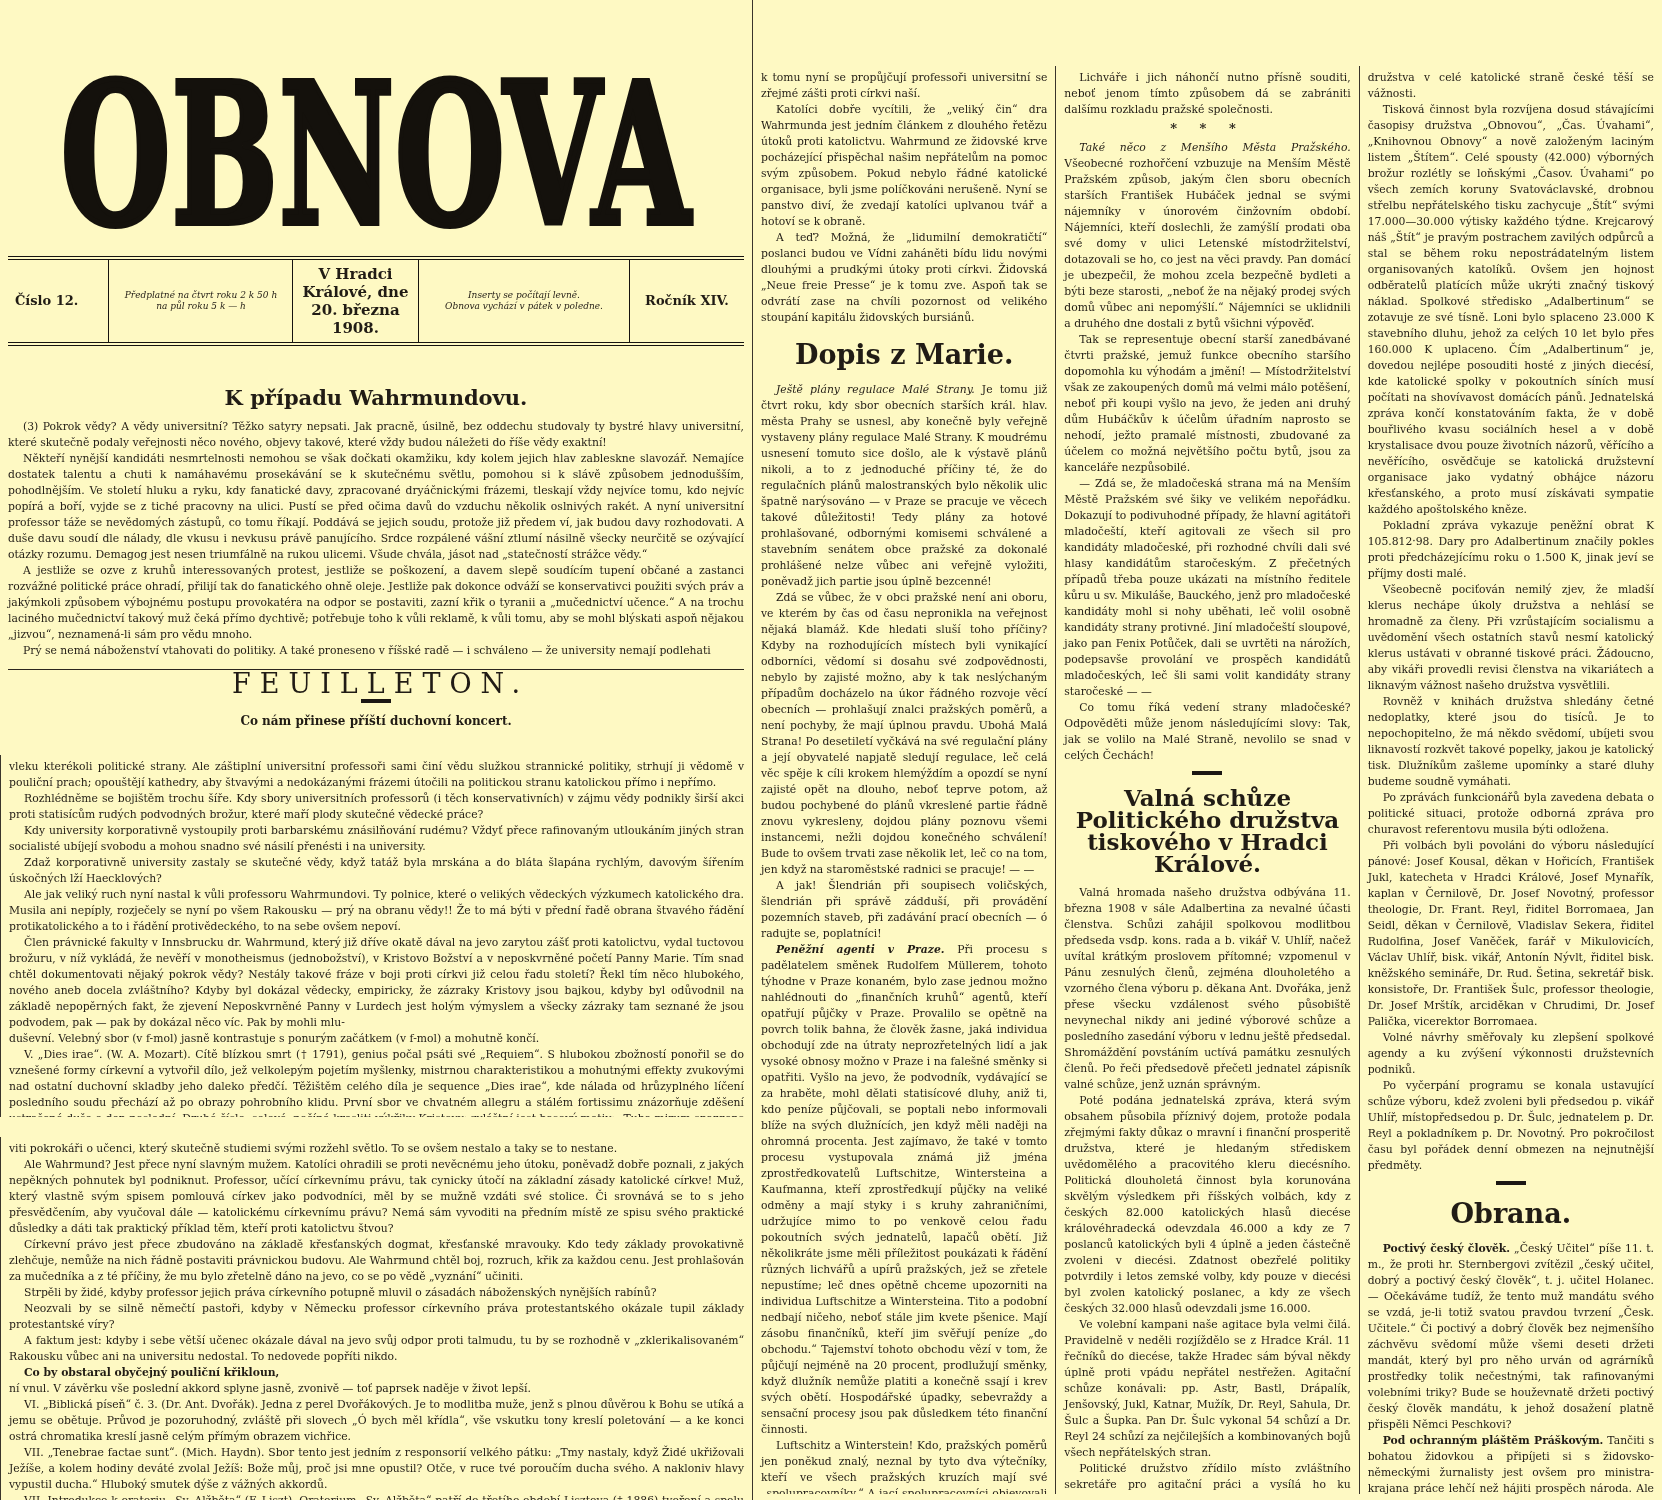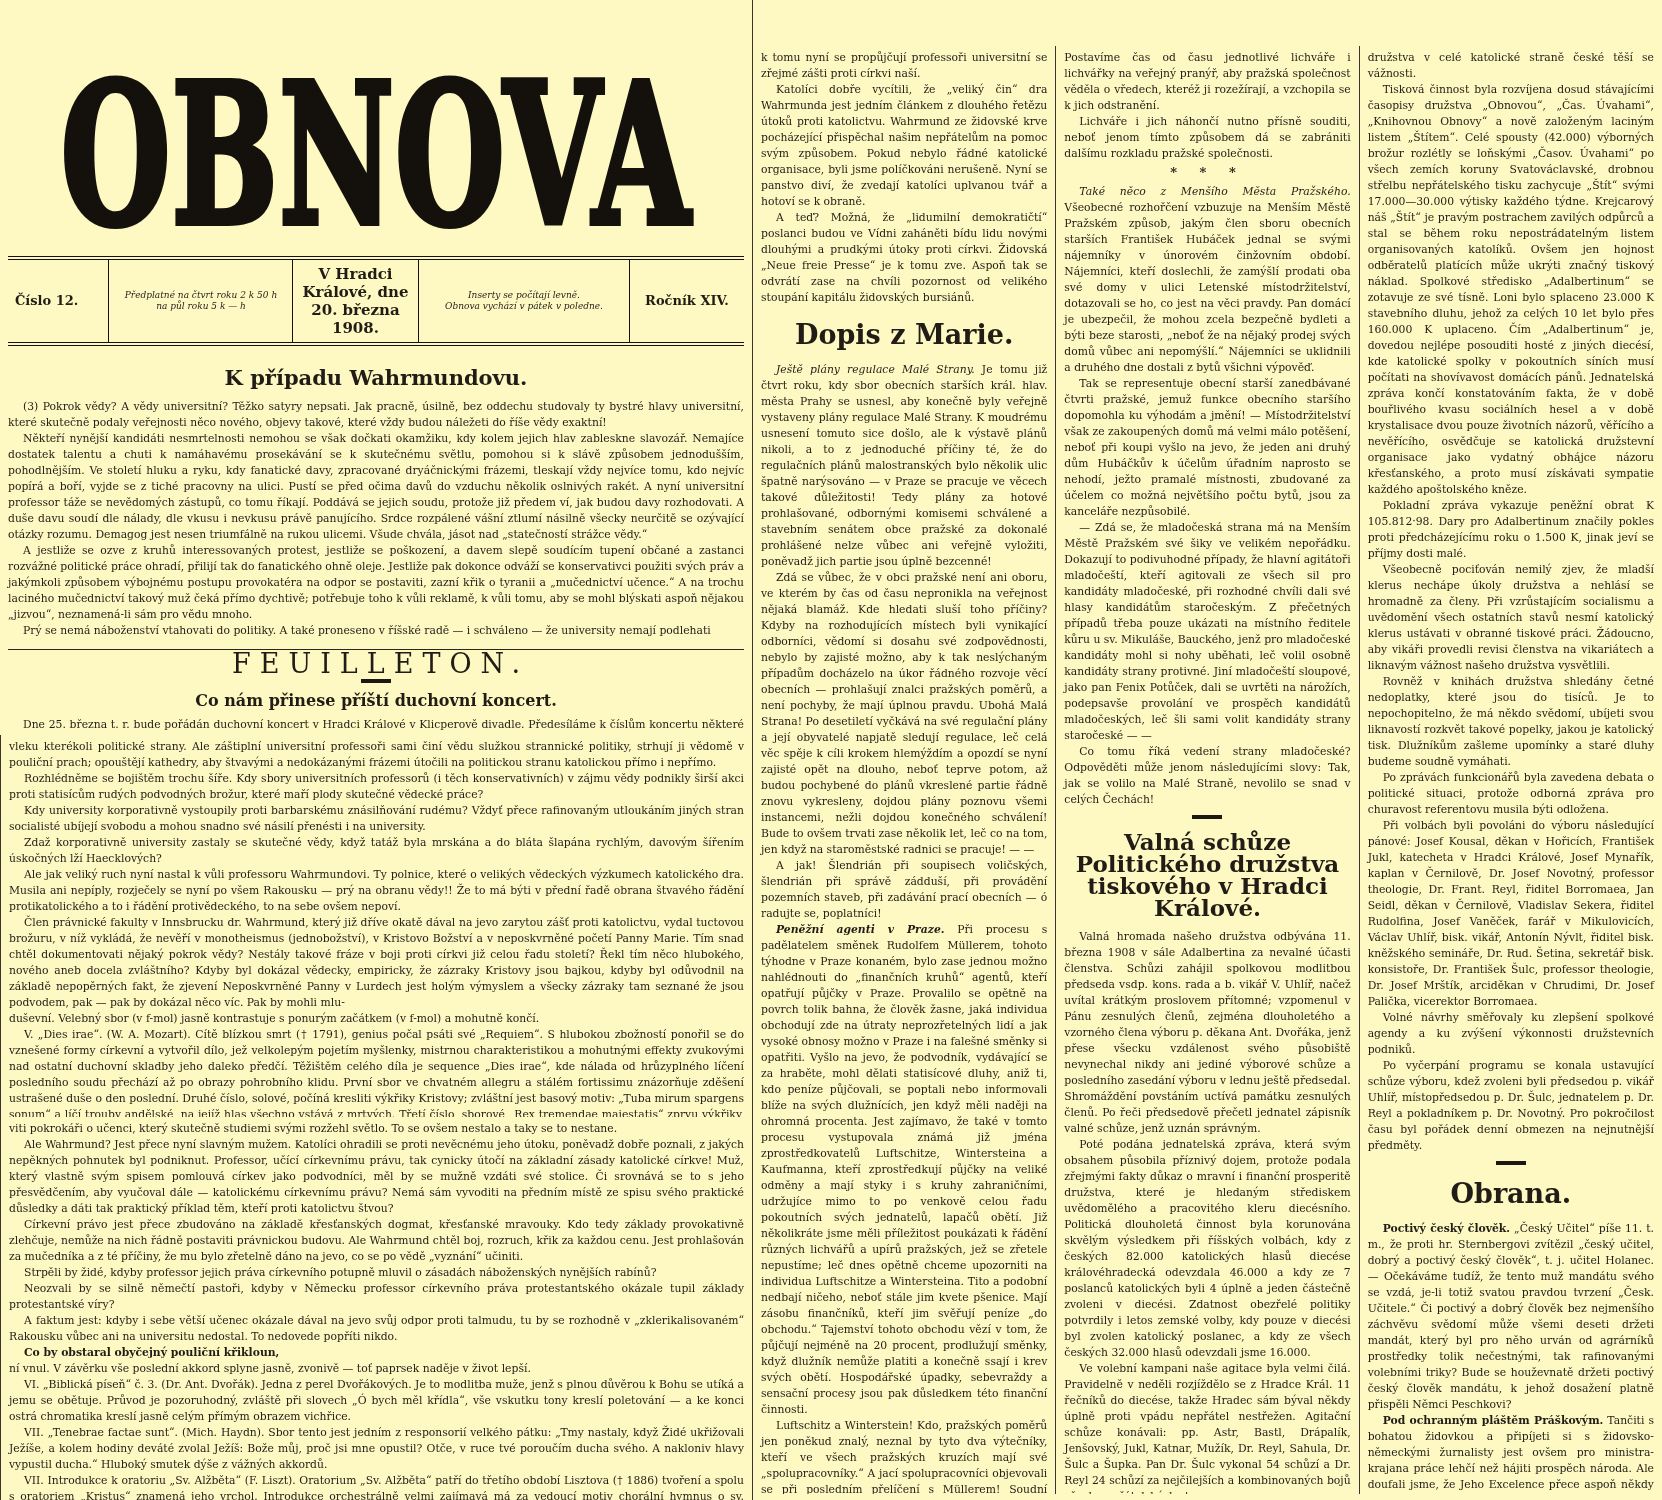--- a/index.html
+++ b/index.html
@@ -15,31 +15,31 @@
   .ib-sep{border-left:1px solid #16130f;}
   .ib-issue{width:86px;font-weight:bold;font-size:13px;}
   .ib-sub{width:168px;text-align:center;padding-left:8px;}
   .ib-date{flex:1;text-align:center;font-weight:bold;font-size:15px;}
   .ib-adv{width:196px;text-align:center;}
   .ib-vol{width:100px;font-weight:bold;font-size:13px;text-align:center;}
   .small-it{font-style:italic;font-size:9px;line-height:11px;}
   .cols{display:flex;align-items:stretch;}
   .left .cols{height:1168px;margin-top:6px;flex-direction:column;}
   .right .cols{height:1448px;}
-  .col{flex:1 1 0;padding:4px 8px 0 8px;overflow:hidden;text-align:justify;font-size:10.8px;line-height:16px;}
+  .col{flex:1 1 0;padding:4px 8px 0 8px;overflow:hidden;text-align:justify;font-size:10.8px;line-height:16px;margin-top:20px;}
   .col + .col{border-left:1px solid #3a352c;}
   p{margin:0;text-indent:15px;}
   p.ni{text-indent:0;}
   .lead-b{font-weight:bold;}
   .lead-bi{font-weight:bold;font-style:italic;}
   .lead-i{font-style:italic;}
   .headline{font-weight:bold;text-align:center;font-size:21px;line-height:24px;margin:10px 0 9px 0;text-indent:0;}
   .headline.lg{font-size:27px;line-height:30px;margin:14px 0 12px 0;}
   .headline.md{font-size:23px;line-height:22px;margin:12px 4px 10px 4px;}
-  .subhead{font-weight:bold;text-align:center;font-size:16px;margin:10px 0 8px 0;}
+  .subhead{font-weight:bold;text-align:center;font-size:12px;margin:10px 0 8px 0;}
   .feu{border-top:1px solid #2c2620;margin:10px 0 2px 0;padding-top:4px;}
   .feu-title{text-align:center;font-size:27px;letter-spacing:9px;padding-left:9px;font-weight:500;margin-top:2px;}
   .dash{width:30px;height:4px;background:#1b1713;margin:7px auto 7px auto;}
   .stars{text-align:center;letter-spacing:9px;font-size:13px;font-weight:bold;margin:3px 0;text-indent:0;}
 </style>
 </head>
 <body>
 
 <div class="page">
   <div class="left">
@@ -107,21 +107,20 @@
           <p>Katolíci dobře vycítili, že „veliký čin“ dra Wahrmunda jest jedním článkem z dlouhého řetězu útoků proti katolictvu. Wahrmund ze židovské krve pocházející přispěchal našim nepřátelům na pomoc svým způsobem. Pokud nebylo řádné katolické organisace, byli jsme políčkováni nerušeně. Nyní se panstvo diví, že zvedají katolíci uplvanou tvář a hotoví se k obraně.</p>
           <p>A teď? Možná, že „lidumilní demokratičtí“ poslanci budou ve Vídni zaháněti bídu lidu novými dlouhými a prudkými útoky proti církvi. Židovská „Neue freie Presse“ je k tomu zve. Aspoň tak se odvrátí zase na chvíli pozornost od velikého stoupání kapitálu židovských bursiánů.</p>
           <div class="headline lg">Dopis z Marie.</div>
           <p><span class="lead-i">Ještě plány regulace Malé Strany.</span> Je tomu již čtvrt roku, kdy sbor obecních starších král. hlav. města Prahy se usnesl, aby konečně byly veřejně vystaveny plány regulace Malé Strany. K moudrému usnesení tomuto sice došlo, ale k výstavě plánů nikoli, a to z jednoduché příčiny té, že do regulačních plánů malostranských bylo několik ulic špatně narýsováno — v Praze se pracuje ve věcech takové důležitosti! Tedy plány za hotové prohlašované, odbornými komisemi schválené a stavebním senátem obce pražské za dokonalé prohlášené nelze vůbec ani veřejně vyložiti, poněvadž jich partie jsou úplně bezcenné!</p>
           <p>Zdá se vůbec, že v obci pražské není ani oboru, ve kterém by čas od času nepronikla na veřejnost nějaká blamáž. Kde hledati sluší toho příčiny? Kdyby na rozhodujících místech byli vynikající odborníci, vědomí si dosahu své zodpovědnosti, nebylo by zajisté možno, aby k tak neslýchaným případům docházelo na úkor řádného rozvoje věcí obecních — prohlašují znalci pražských poměrů, a není pochyby, že mají úplnou pravdu. Ubohá Malá Strana! Po desetiletí vyčkává na své regulační plány a její obyvatelé napjatě sledují regulace, leč celá věc spěje k cíli krokem hlemýždím a opozdí se nyní zajisté opět na dlouho, neboť teprve potom, až budou pochybené do plánů vkreslené partie řádně znovu vykresleny, dojdou plány poznovu všemi instancemi, nežli dojdou konečného schválení! Bude to ovšem trvati zase několik let, leč co na tom, jen když na staroměstské radnici se pracuje! — —</p>
           <p>A jak! Šlendrián při soupisech voličských, šlendrián při správě zádduší, při provádění pozemních staveb, při zadávání prací obecních — ó radujte se, poplatníci!</p>
           <p><span class="lead-bi">Peněžní agenti v Praze.</span> Při procesu s padělatelem směnek Rudolfem Müllerem, tohoto týhodne v Praze konaném, bylo zase jednou možno nahlédnouti do „finančních kruhů“ agentů, kteří opatřují půjčky v Praze. Provalilo se opětně na povrch tolik bahna, že člověk žasne, jaká individua obchodují zde na útraty neprozřetelných lidí a jak vysoké obnosy možno v Praze i na falešné směnky si opatřiti. Vyšlo na jevo, že podvodník, vydávající se za hraběte, mohl dělati statisícové dluhy, aniž ti, kdo peníze půjčovali, se poptali nebo informovali blíže na svých dlužnících, jen když měli naději na ohromná procenta. Jest zajímavo, že také v tomto procesu vystupovala známá již jména zprostředkovatelů Luftschitze, Wintersteina a Kaufmanna, kteří zprostředkují půjčky na veliké odměny a mají styky i s kruhy zahraničními, udržujíce mimo to po venkově celou řadu pokoutních svých jednatelů, lapačů obětí. Již několikráte jsme měli příležitost poukázati k řádění různých lichvářů a upírů pražských, jež se zřetele nepustíme; leč dnes opětně chceme upozorniti na individua Luftschitze a Wintersteina. Tito a podobní nedbají ničeho, neboť stále jim kvete pšenice. Mají zásobu finančníků, kteří jim svěřují peníze „do obchodu.“ Tajemství tohoto obchodu vězí v tom, že půjčují nejméně na 20 procent, prodlužují směnky, když dlužník nemůže platiti a konečně ssají i krev svých obětí. Hospodářské úpadky, sebevraždy a sensační procesy jsou pak důsledkem této finanční činnosti.</p>
           <p>Luftschitz a Winterstein! Kdo, pražských poměrů jen poněkud znalý, neznal by tyto dva výtečníky, kteří ve všech pražských kruzích mají své „spolupracovníky.“ A jací spolupracovníci objevovali se při posledním přelíčení s Müllerem! Soudní tajemník Zahálka z Tábora, J. Plavec, hostinský z Malé Strany, bankéř důstojníků, nuzných kavalírů a všech, kdož nehledí hned tak na nějakou tu desítku při placení procent. Pěkná to společnost — —.</p>
         </div>
       <div class="col">
-          <p class="ni">Postavíme čas od času jednotlivé lichváře i lichvářky na veřejný pranýř, aby pražská společnost věděla o vředech, kteréž ji rozežírají, a vzchopila se k jich odstranění.</p>
           <p>Lichváře i jich náhončí nutno přísně souditi, neboť jenom tímto způsobem dá se zabrániti dalšímu rozkladu pražské společnosti.</p>
           <div class="stars">*  *  *</div>
           <p><span class="lead-i">Také něco z Menšího Města Pražského.</span> Všeobecné rozhořčení vzbuzuje na Menším Městě Pražském způsob, jakým člen sboru obecních starších František Hubáček jednal se svými nájemníky v únorovém činžovním období. Nájemníci, kteří doslechli, že zamýšlí prodati oba své domy v ulici Letenské místodržitelství, dotazovali se ho, co jest na věci pravdy. Pan domácí je ubezpečil, že mohou zcela bezpečně bydleti a býti beze starosti, „neboť že na nějaký prodej svých domů vůbec ani nepomýšlí.“ Nájemníci se uklidnili a druhého dne dostali z bytů všichni výpověď.</p>
           <p>Tak se representuje obecní starší zanedbávané čtvrti pražské, jemuž funkce obecního staršího dopomohla ku výhodám a jmění! — Místodržitelství však ze zakoupených domů má velmi málo potěšení, neboť při koupi vyšlo na jevo, že jeden ani druhý dům Hubáčkův k účelům úřadním naprosto se nehodí, ježto pramalé místnosti, zbudované za účelem co možná největšího počtu bytů, jsou za kanceláře nezpůsobilé.</p>
           <p>— Zdá se, že mladočeská strana má na Menším Městě Pražském své šiky ve velikém nepořádku. Dokazují to podivuhodné případy, že hlavní agitátoři mladočeští, kteří agitovali ze všech sil pro kandidáty mladočeské, při rozhodné chvíli dali své hlasy kandidátům staročeským. Z přečetných případů třeba pouze ukázati na místního ředitele kůru u sv. Mikuláše, Bauckého, jenž pro mladočeské kandidáty mohl si nohy uběhati, leč volil osobně kandidáty strany protivné. Jiní mladočeští sloupové, jako pan Fenix Potůček, dali se uvrtěti na nárožích, podepsavše provolání ve prospěch kandidátů mladočeských, leč šli sami volit kandidáty strany staročeské — —</p>
           <p>Co tomu říká vedení strany mladočeské? Odpověděti může jenom následujícími slovy: Tak, jak se volilo na Malé Straně, nevolilo se snad v celých Čechách!</p>
           <div class="dash"></div>
           <div class="headline md">Valná schůze Politického družstva tiskového v Hradci Králové.</div>
           <p>Valná hromada našeho družstva odbývána 11. března 1908 v sále Adalbertina za nevalné účasti členstva. Schůzi zahájil spolkovou modlitbou předseda vsdp. kons. rada a b. vikář V. Uhlíř, načež uvítal krátkým proslovem přítomné; vzpomenul v Pánu zesnulých členů, zejména dlouholetého a vzorného člena výboru p. děkana Ant. Dvořáka, jenž přese všecku vzdálenost svého působiště nevynechal nikdy ani jediné výborové schůze a posledního zasedání výboru v lednu ještě předsedal. Shromáždění povstáním uctívá památku zesnulých členů. Po řeči předsedově přečetl jednatel zápisník valné schůze, jenž uznán správným.</p>
           <p>Poté podána jednatelská zpráva, která svým obsahem působila příznivý dojem, protože podala zřejmými fakty důkaz o mravní i finanční prosperitě družstva, které je hledaným střediskem uvědomělého a pracovitého kleru diecésního. Politická dlouholetá činnost byla korunována skvělým výsledkem při říšských volbách, kdy z českých 82.000 katolických hlasů diecése královéhradecká odevzdala 46.000 a kdy ze 7 poslanců katolických byli 4 úplně a jeden částečně zvoleni v diecési. Zdatnost obezřelé politiky potvrdily i letos zemské volby, kdy pouze v diecési byl zvolen katolický poslanec, a kdy ze všech českých 32.000 hlasů odevzdali jsme 16.000.</p>

